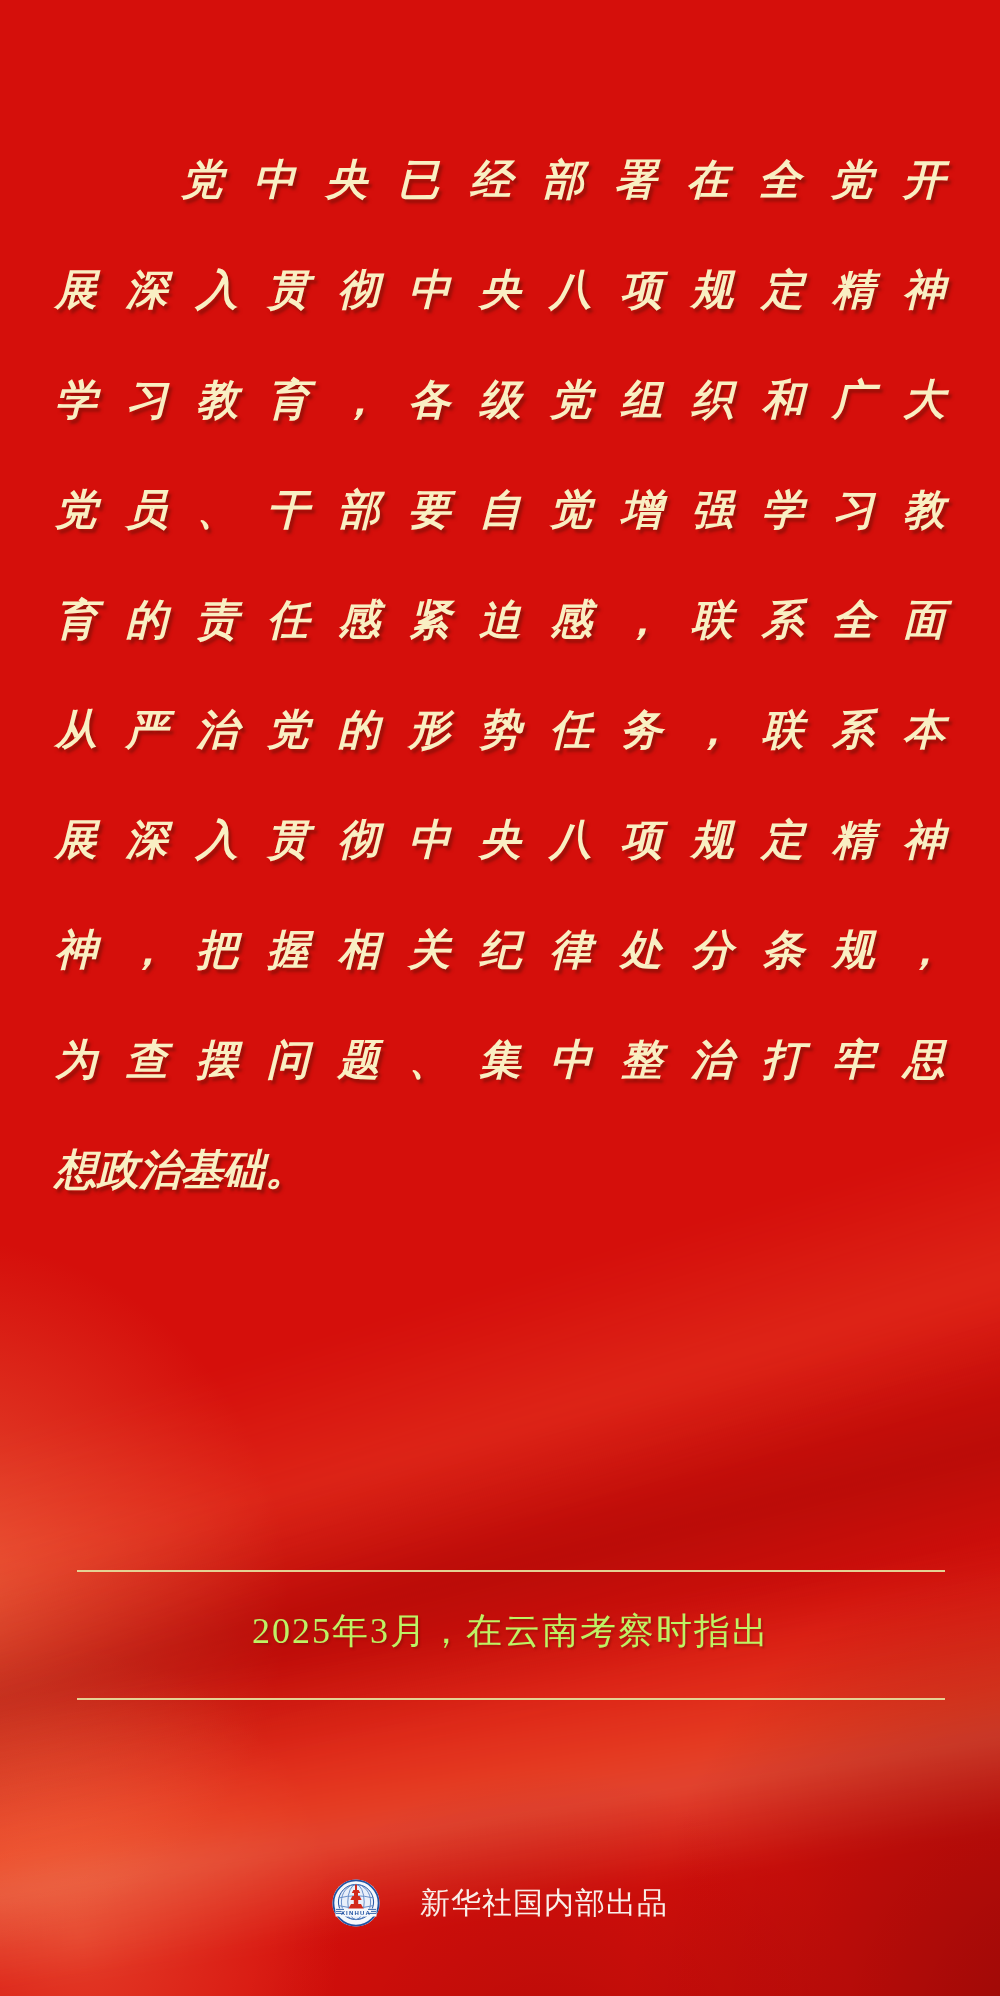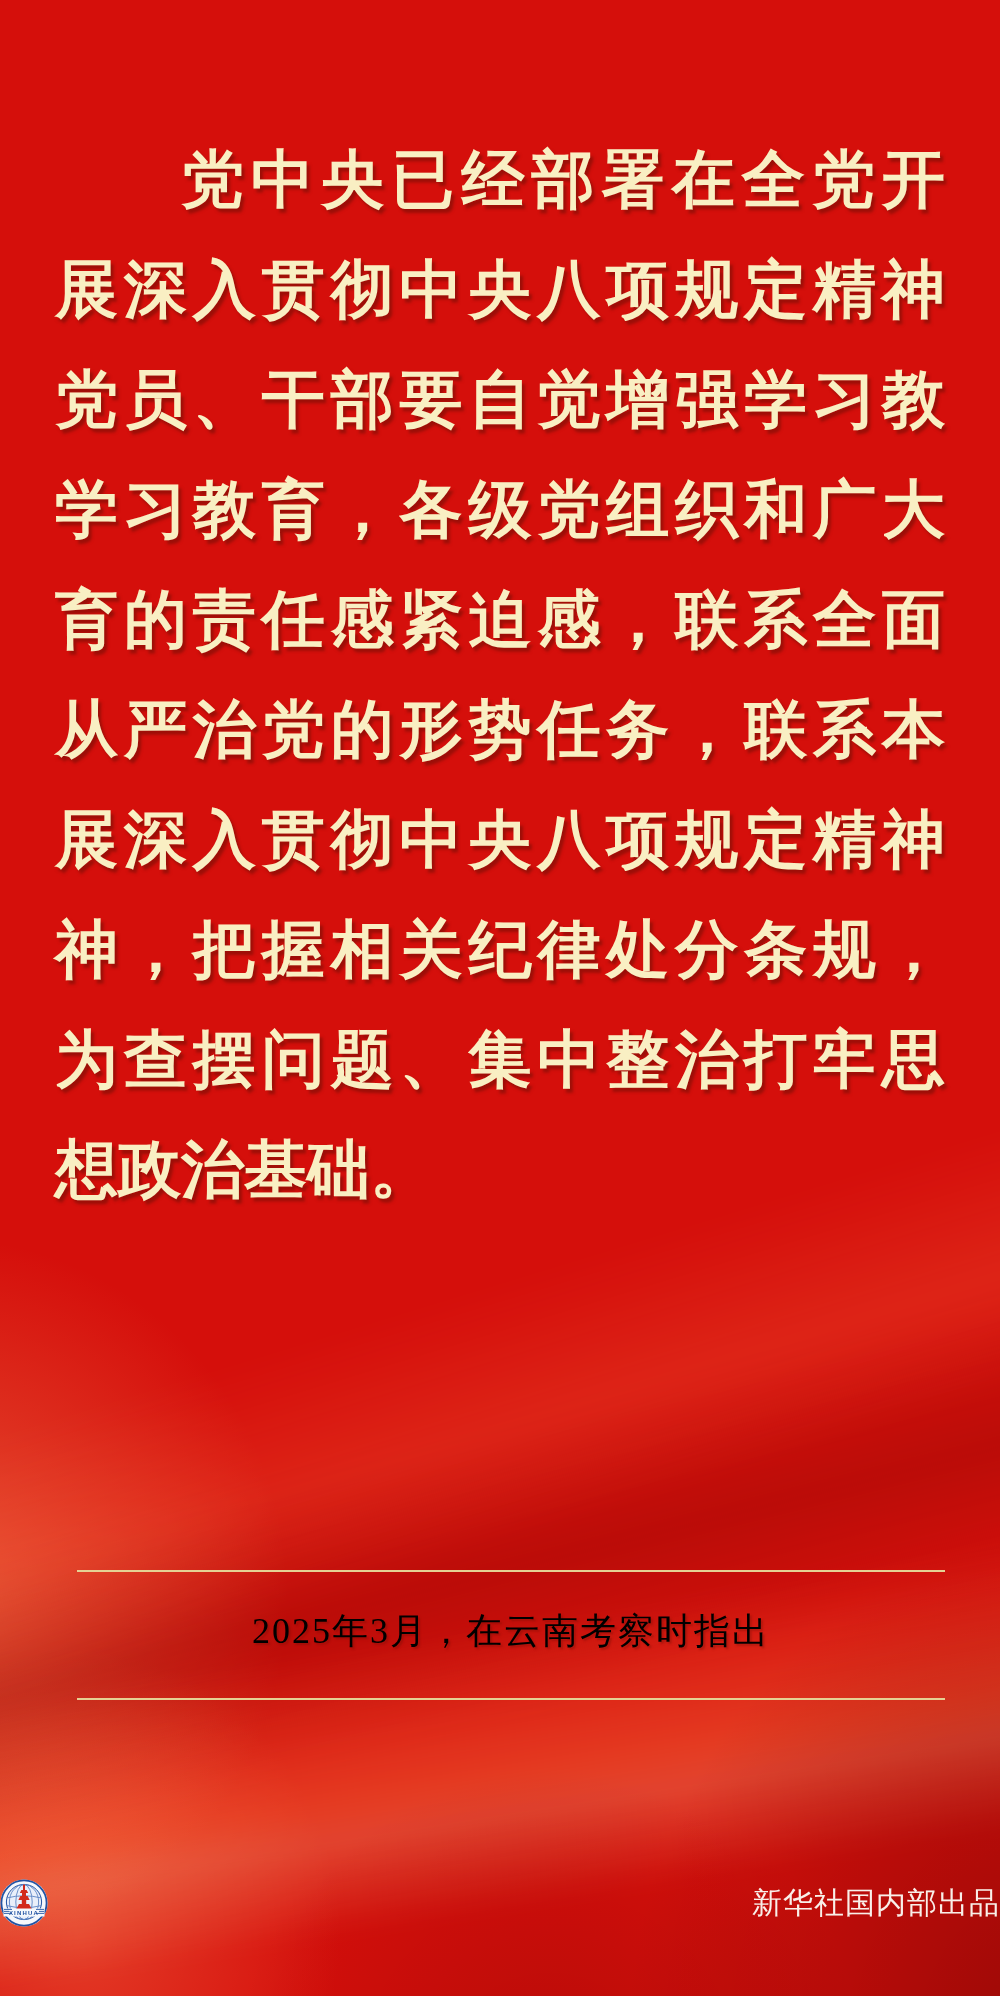--- a/index.html
+++ b/index.html
@@ -56,62 +56,63 @@
   
   .quote {
     position: absolute;
     left: 55px;
     width: 890px;
     top: 125px;
   }
   .qline {
     height: 110px;
     line-height: 110px;
-    font-size: 63px;
+    font-size: 42px;
     font-weight: 700;
     color: #f9efc3;
     text-align: justify;
     text-align-last: justify;
     text-shadow: 3px 4px 3px rgba(110,14,6,0.55);
     white-space: nowrap;
+    font-style: italic;
   }
   .qline.first { text-indent: 126px; }
   .qline.last  { text-align-last: left; }
 
   
   .attribution {
     position: absolute;
     left: 77px;
     width: 868px;
     top: 1570px;
   }
   .rule {
     height: 2px;
     background: #e5d193;
   }
   .attr-text {
     margin: 41px 0 49px 0;
     font-size: 36px;
     line-height: 36px;
     text-align: center;
-    color: #000000;
+    color: #bef264;
     font-weight: 400;
     letter-spacing: 2px;
     text-shadow: 2px 2px 2px rgba(110,14,6,0.35);
   }
 
   
   .footer {
     position: absolute;
     left: 0; right: 0;
     top: 1878px;
     height: 50px;
     display: flex;
     align-items: center;
-    justify-content: space-between;
+    justify-content: center;
     gap: 40px;
   }
   .footer-text {
     font-family: "Liberation Sans", "DejaVu Sans", sans-serif;
     font-size: 30px;
     letter-spacing: 1px;
     color: #f9efe9;
   }
   .logo { display: block; }
 </style>
@@ -124,22 +125,22 @@
     <div class="layer glow-bottom-left"></div>
     <div class="layer fold-dark-1"></div>
     <div class="layer fold-light-2"></div>
     <div class="layer fold-light-1"></div>
     <div class="layer shade-bottom-right"></div>
   </div>
 
   <div class="quote">
     <div class="qline first">党中央已经部署在全党开</div>
     <div class="qline">展深入贯彻中央八项规定精神</div>
+    <div class="qline">学习教育，各级党组织和广大</div>
     <div class="qline">党员、干部要自觉增强学习教</div>
-    <div class="qline">学习教育，各级党组织和广大</div>
     <div class="qline">育的责任感紧迫感，联系全面</div>
     <div class="qline">从严治党的形势任务，联系本</div>
     <div class="qline">展深入贯彻中央八项规定精神</div>
     <div class="qline">神，把握相关纪律处分条规，</div>
     <div class="qline">为查摆问题、集中整治打牢思</div>
     <div class="qline last">想政治基础。</div>
   </div>
 
   <div class="attribution">
     <div class="rule"></div>

